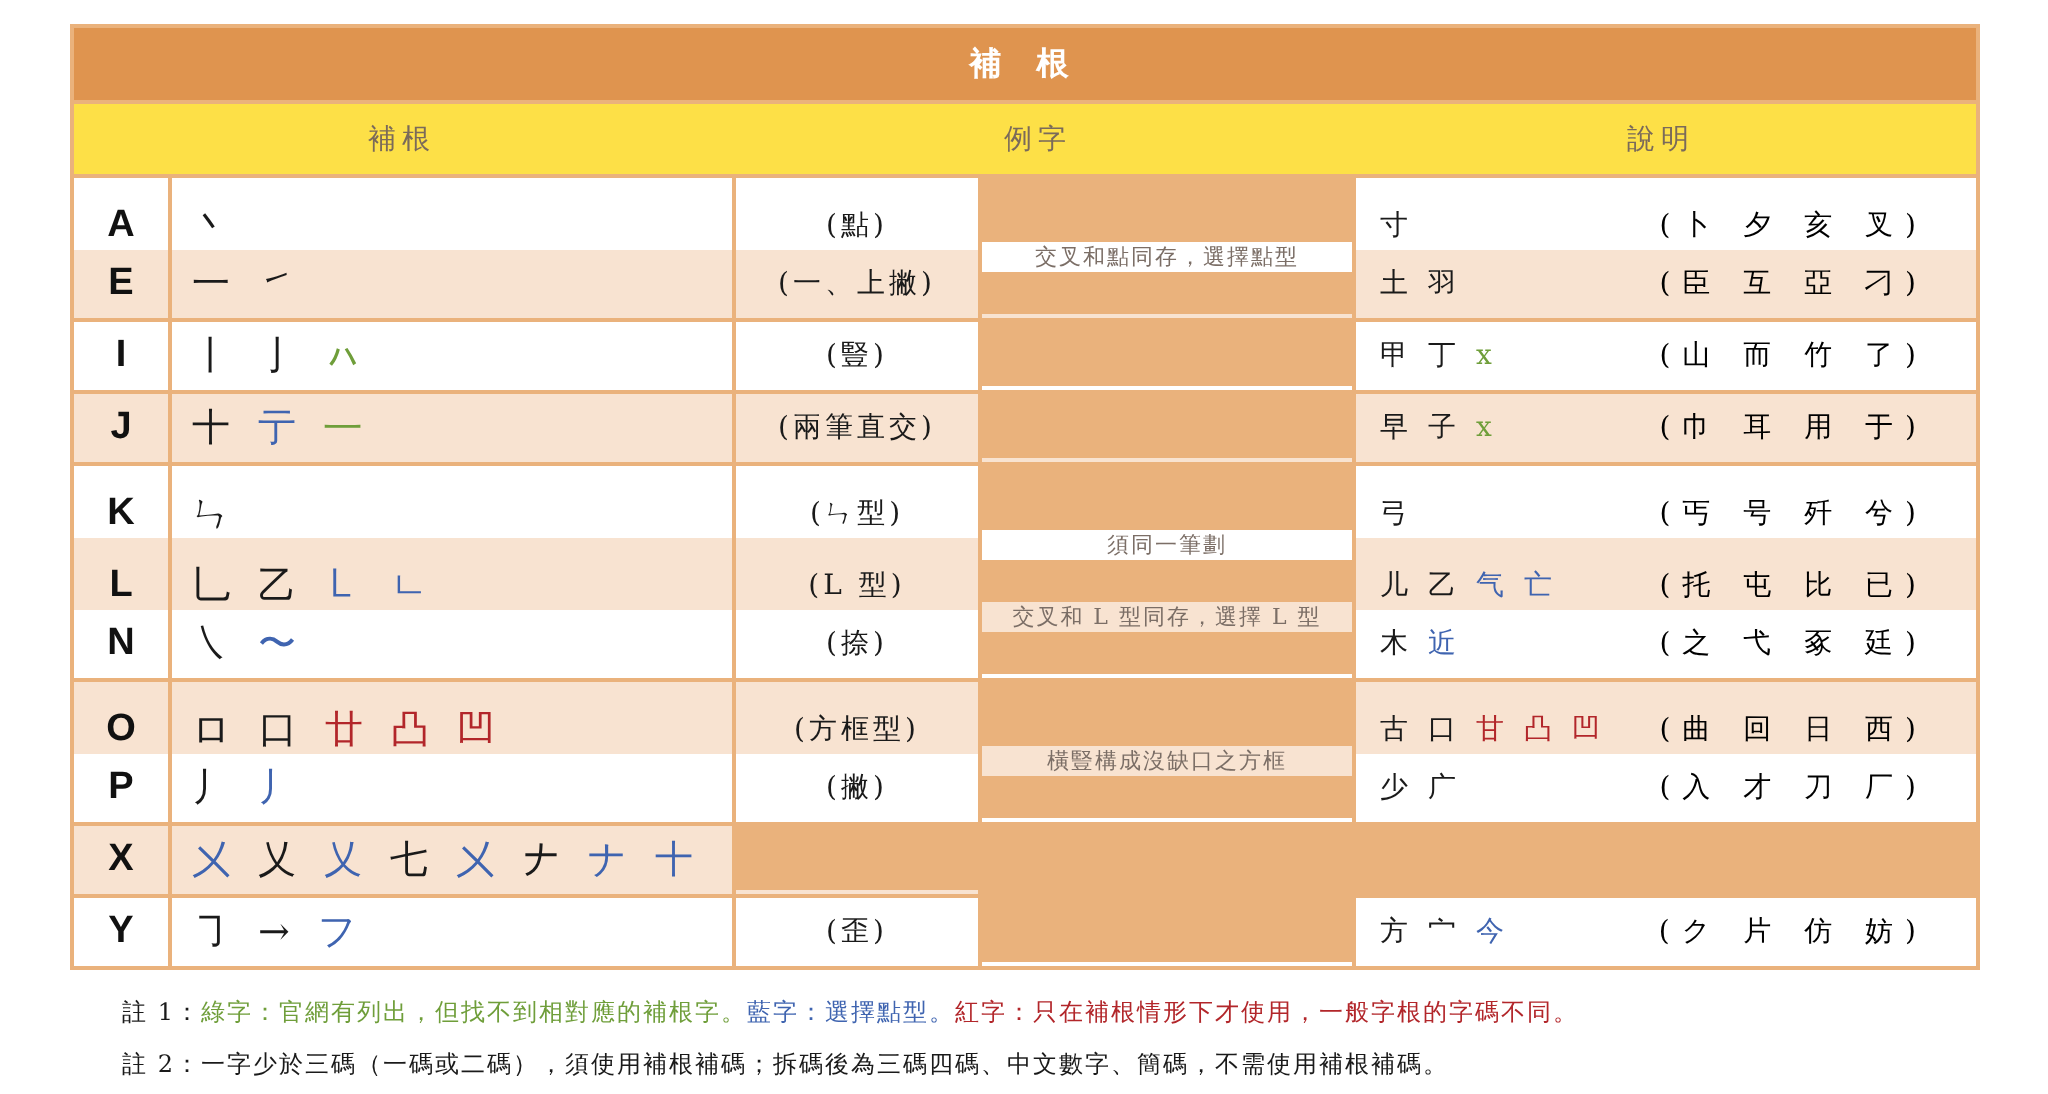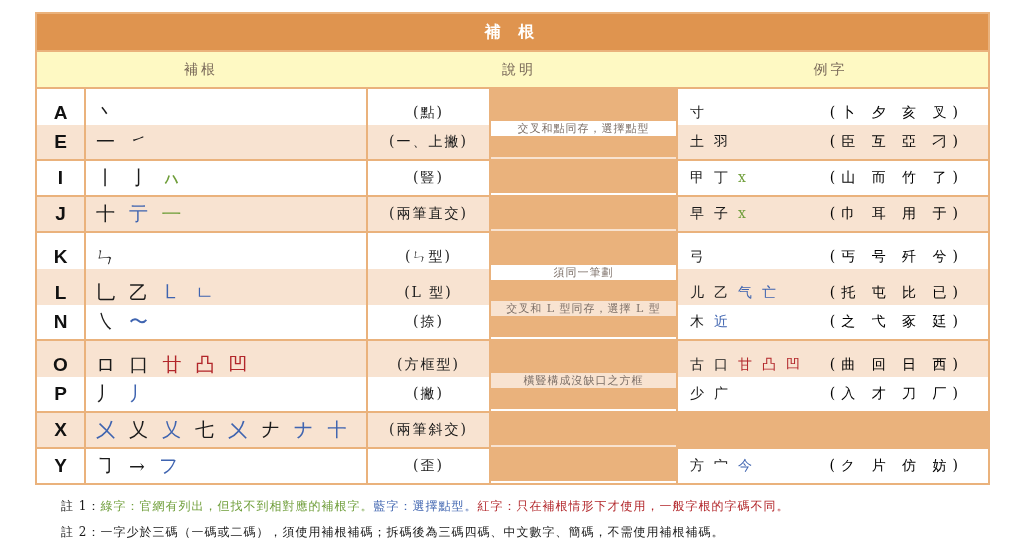--- a/index.html
+++ b/index.html
@@ -4,21 +4,21 @@
 <style>
   html, body { margin: 0; padding: 0; background: #ffffff; }
   body { width: 1024px; height: 547px; position: relative; overflow: hidden;
          font-family: "DejaVu Serif", "Liberation Serif", serif; color: #1a1a1a; }
   .tbl { position: absolute; left: 35px; top: 12px; width: 955px;
          border: 2px solid #eab27c; box-sizing: border-box; background: #eab27c; }
   .title-row { height: 36px; background: #df944f; color: #ffffff; display: flex;
                align-items: center; justify-content: center; font-weight: bold;
                font-family: "DejaVu Sans", sans-serif; font-size: 16px; letter-spacing: 6px;
                border-bottom: 2px solid #eab27c; }
-  .head-row { height: 35px; background: #fef9c3; display: grid;
+  .head-row { height: 35px; background: #fde047; display: grid;
               grid-template-columns: 328px 308px 1fr; align-items: center;
               color: #7a6a5a; font-size: 14px; letter-spacing: 3px; border-bottom: 2px solid #eab27c; }
   .head-row > div { text-align: center; }
   .row { display: grid; grid-template-columns: 47px 280px 121px 185px 1fr;
          column-gap: 2px; height: 34px; margin-bottom: 2px; }
   .row:last-child { margin-bottom: 0; }
   .row > div { display: flex; align-items: center; }
   .row.odd > div { background: #ffffff; }
   .row.even > div { background: #f8e3d1; }
   .c-letter { justify-content: center; font-family: "Liberation Sans", sans-serif;
@@ -37,22 +37,22 @@
   .notes { position: absolute; left: 50px; top: 493px; font-size: 12px; line-height: 26px; letter-spacing: 1px; }
   .note-label { color: #1a1a1a; padding-left: 11px; }
 </style>
 </head>
 <body>
 
 <div class="tbl">
   <div class="title-row">補 根</div>
   <div class="head-row">
     <div>補根</div>
+    <div>例字</div>
     <div>說明</div>
-    <div>例字</div>
   </div>
   <div id="rows">
       <div class="row odd">
         <div class="c-letter">A</div>
         <div class="c-strokes">
           <span class="k">丶</span>
         </div>
         <div class="c-name">(點)</div>
         <div class="c-desc">交叉和點同存，選擇點型</div>
         <div class="c-ex">
@@ -175,21 +175,20 @@
         <div class="c-strokes">
           <span class="b">㐅</span>
           <span class="k">乂</span>
           <span class="b">乂</span>
           <span class="k">七</span>
           <span class="b">㐅</span>
           <span class="k">𠂇</span>
           <span class="b">ナ</span>
           <span class="b">十</span>
         </div>
-        <div class="c-name">(兩筆斜交)</div>
         <div class="c-desc"></div>
       </div>
       <div class="row odd">
         <div class="c-letter">Y</div>
         <div class="c-strokes">
           <span class="k">㇆</span>
           <span class="k">→</span>
           <span class="b">フ</span>
         </div>
         <div class="c-name">(歪)</div>

